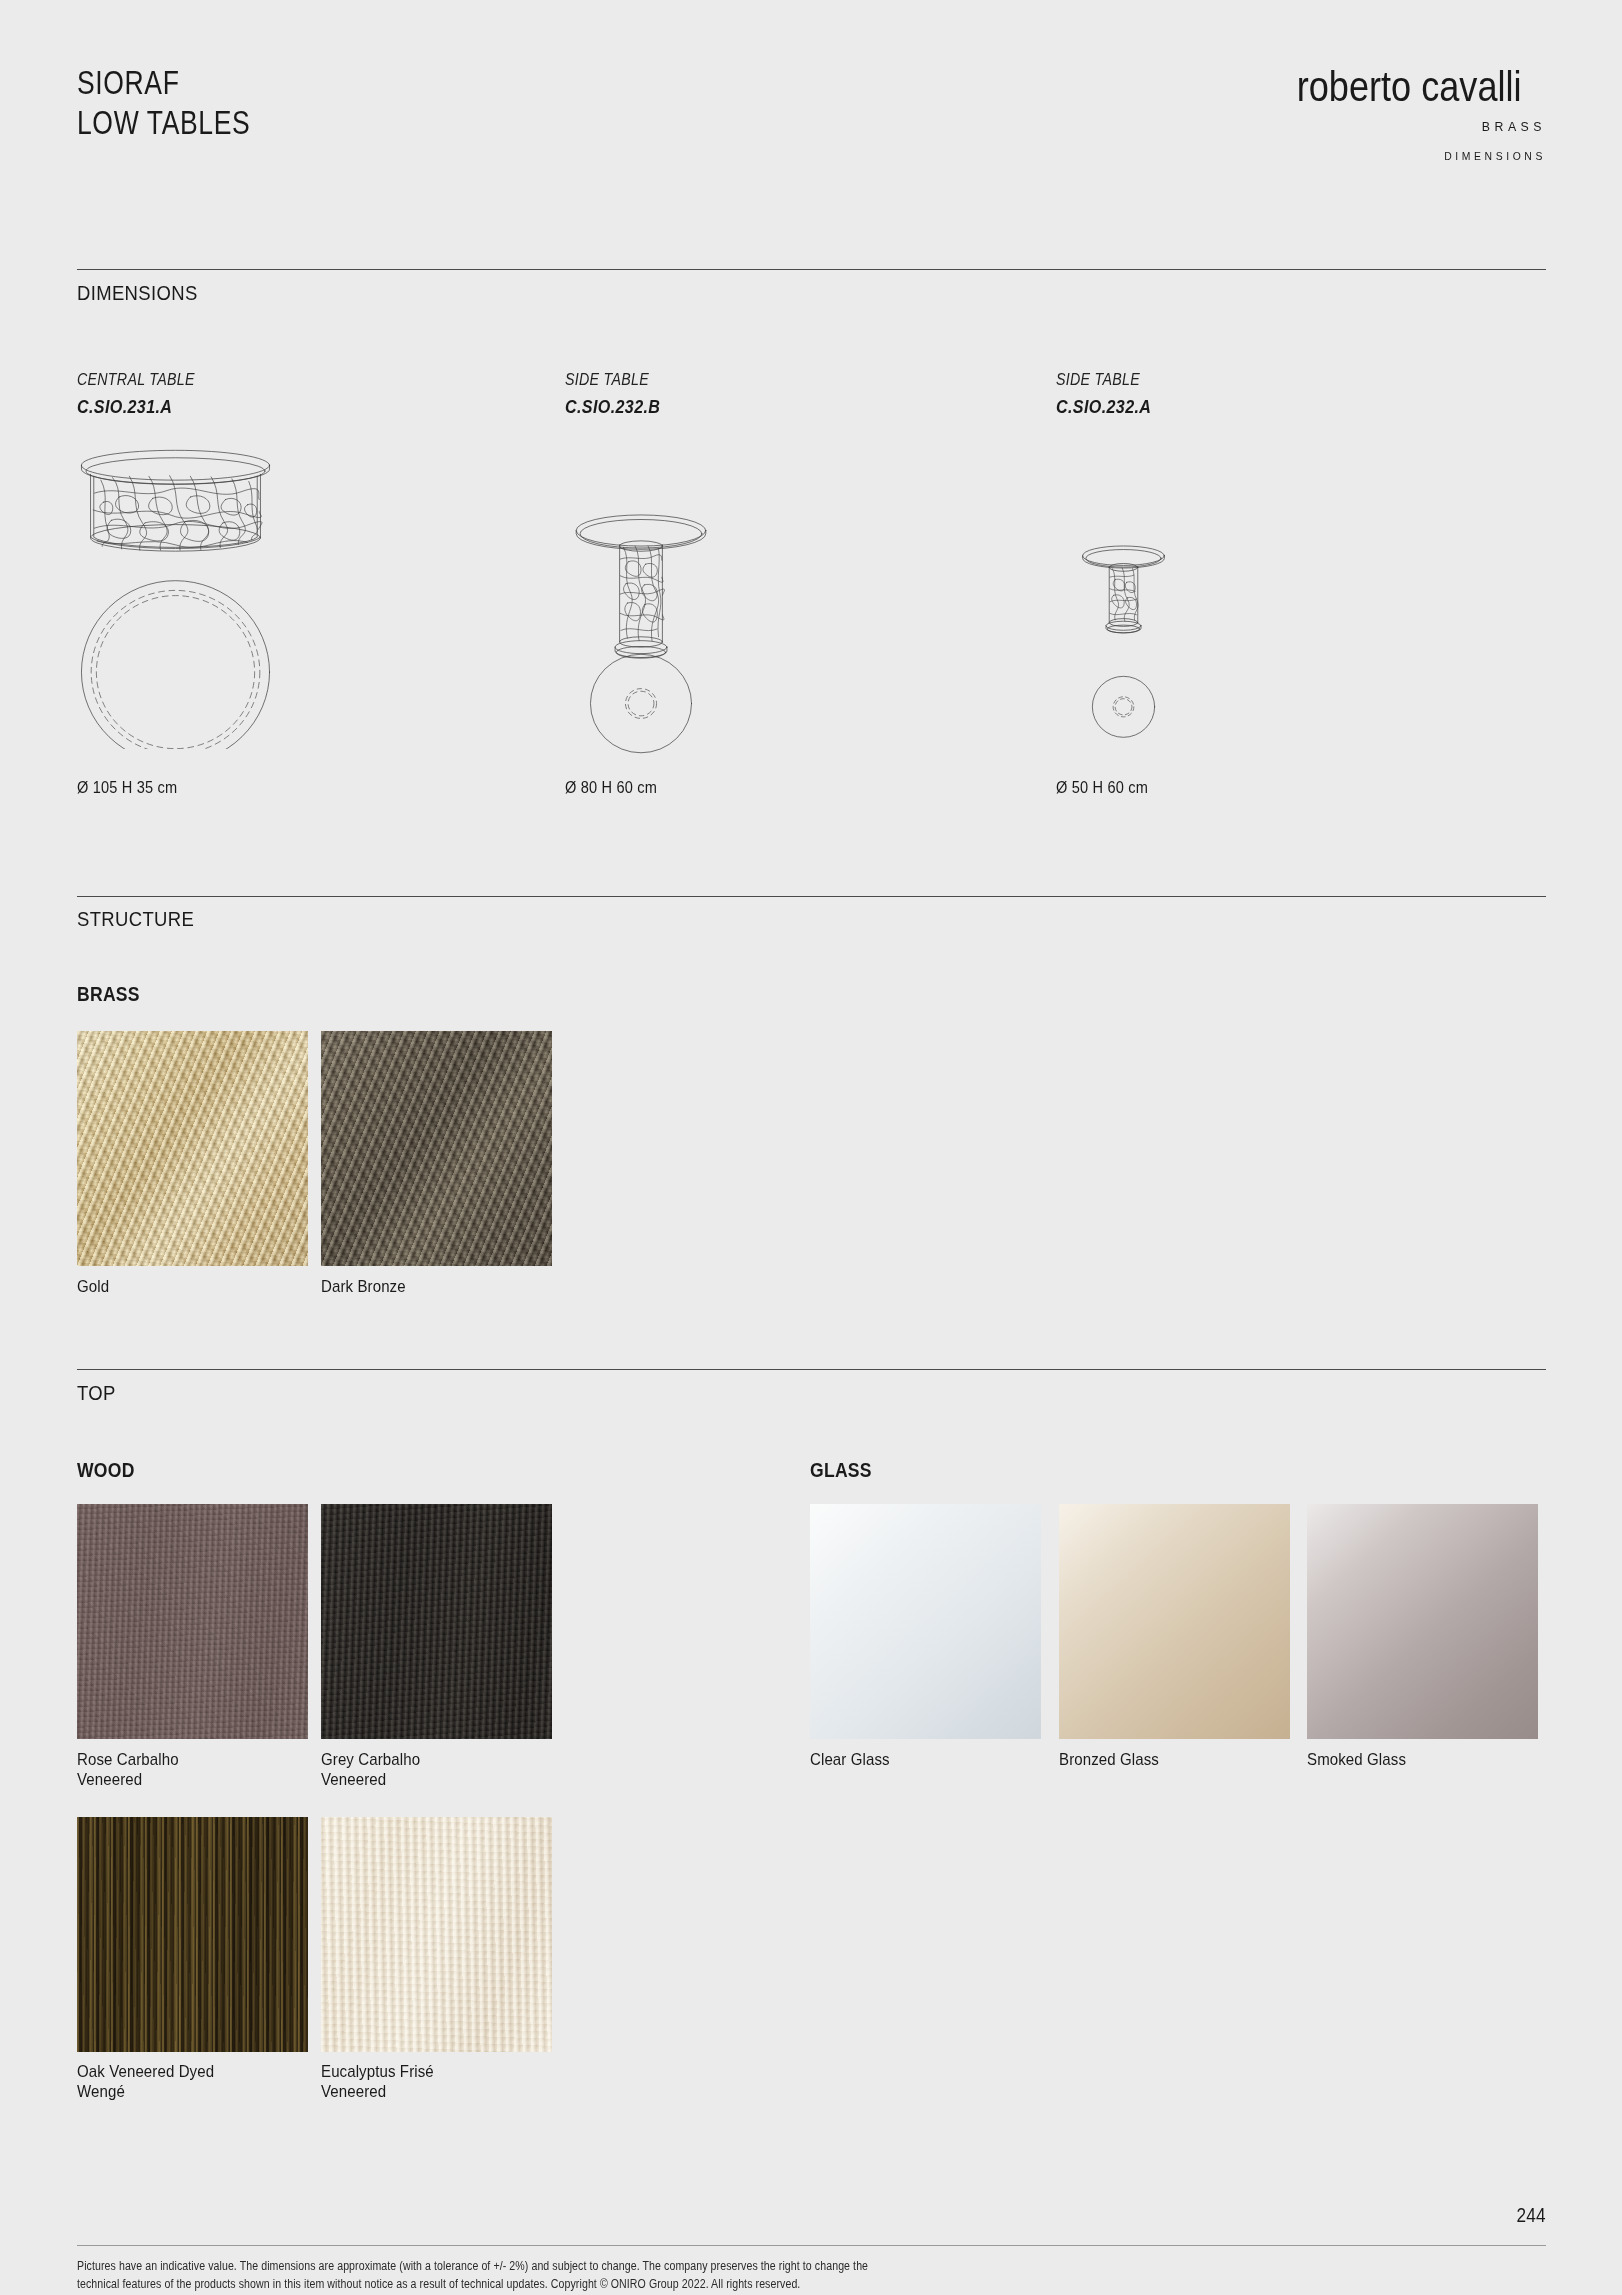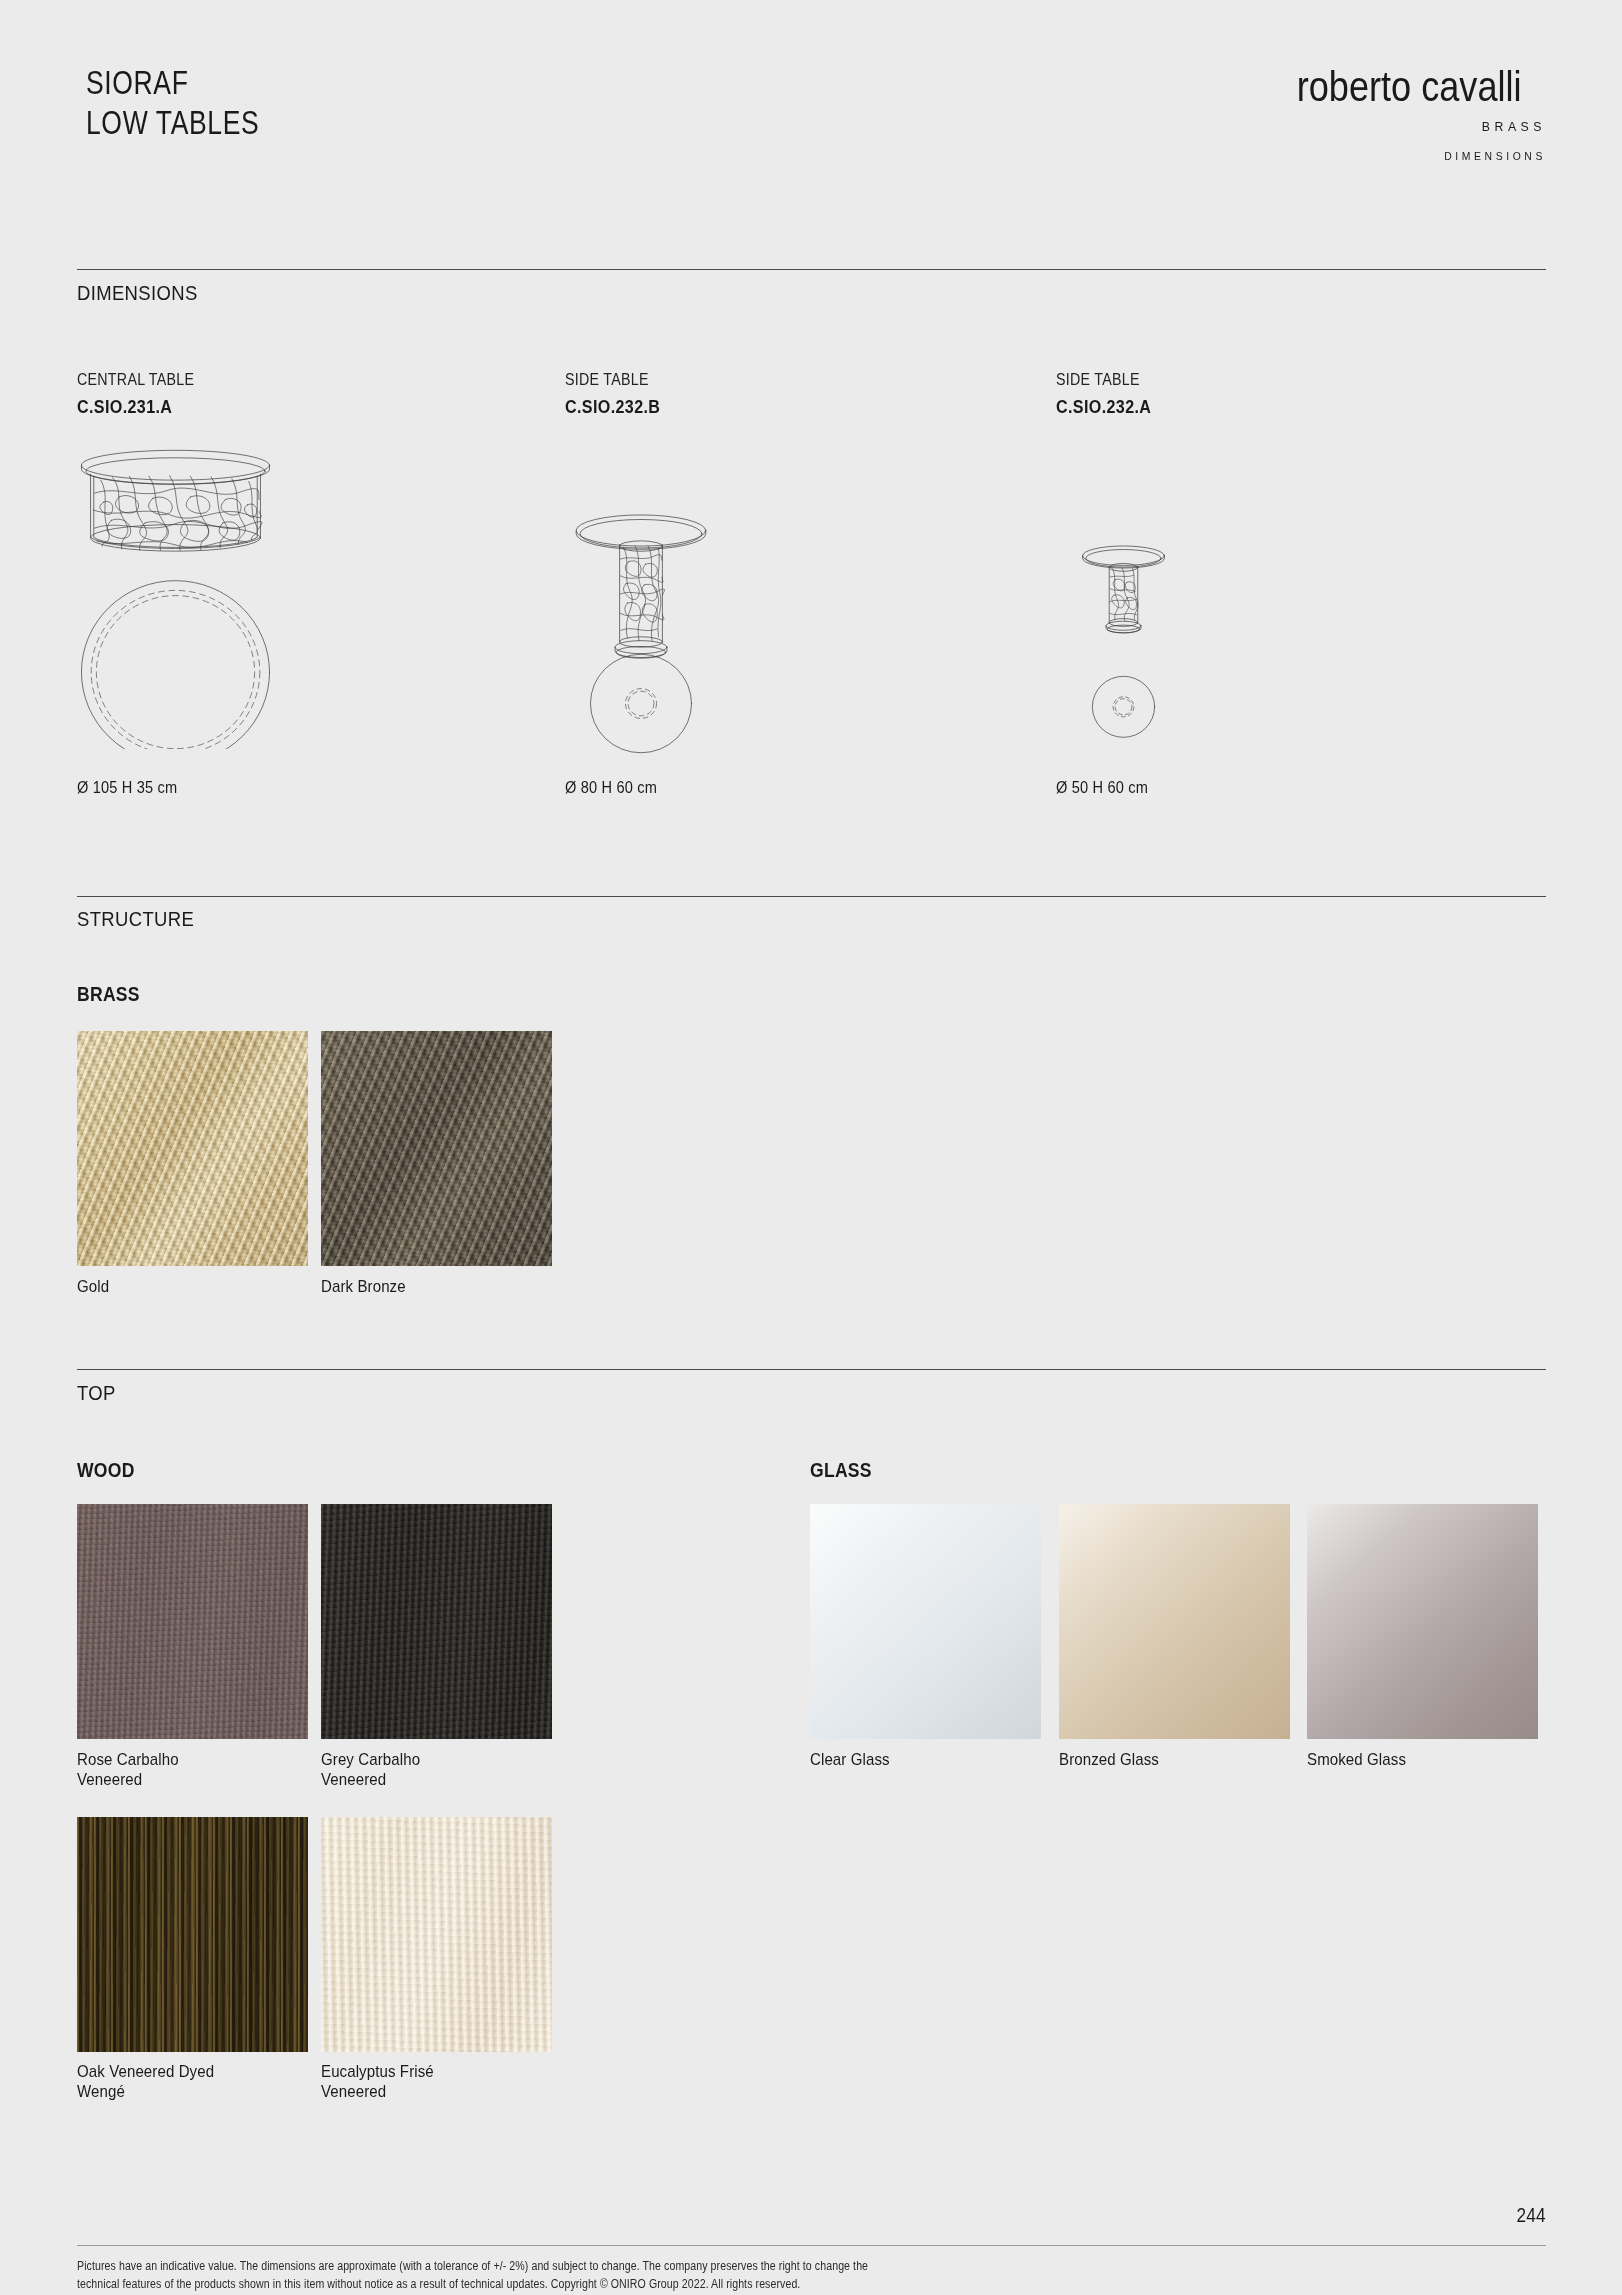--- a/index.html
+++ b/index.html
@@ -7,21 +7,21 @@
   body {
     width: 1623px; height: 2295px;
     background: #ebebeb;
     font-family: "Liberation Sans", sans-serif;
     color: #1a1a1a;
     position: relative;
     overflow: hidden;
   }
 
   
-  .header { position: absolute; left: 86px; top: 62px; }
+  .header { position: absolute; left: 77px; top: 62px; }
   .page-title {
     font-size: 34px;
     line-height: 1.18;
     letter-spacing: 0.8px;
     font-weight: 400;
     transform: scaleX(0.78);
     transform-origin: left top;
     white-space: nowrap;
   }
   .page-title .t2 { font-weight: 300; }
@@ -54,21 +54,21 @@
     white-space: nowrap;
   }
   .sub-head {
     position: absolute;
     font-size: 19.5px; font-weight: 700; letter-spacing: 0.3px;
     transform: scaleX(0.9); transform-origin: left top;
     white-space: nowrap;
   }
 
   
-  .dim-col { position: absolute; }
+  .dim-col { position: absolute; font-style: italic; }
   .dim-type {
     font-size: 16.2px; font-weight: 400; letter-spacing: 0.3px;
     transform: scaleX(0.88); transform-origin: left top;
     white-space: nowrap; color: #222;
   }
   .dim-code {
     font-size: 17.5px; font-weight: 700; letter-spacing: 0.4px;
     margin-top: 8.4px;
     transform: scaleX(0.92); transform-origin: left top;
     white-space: nowrap;

